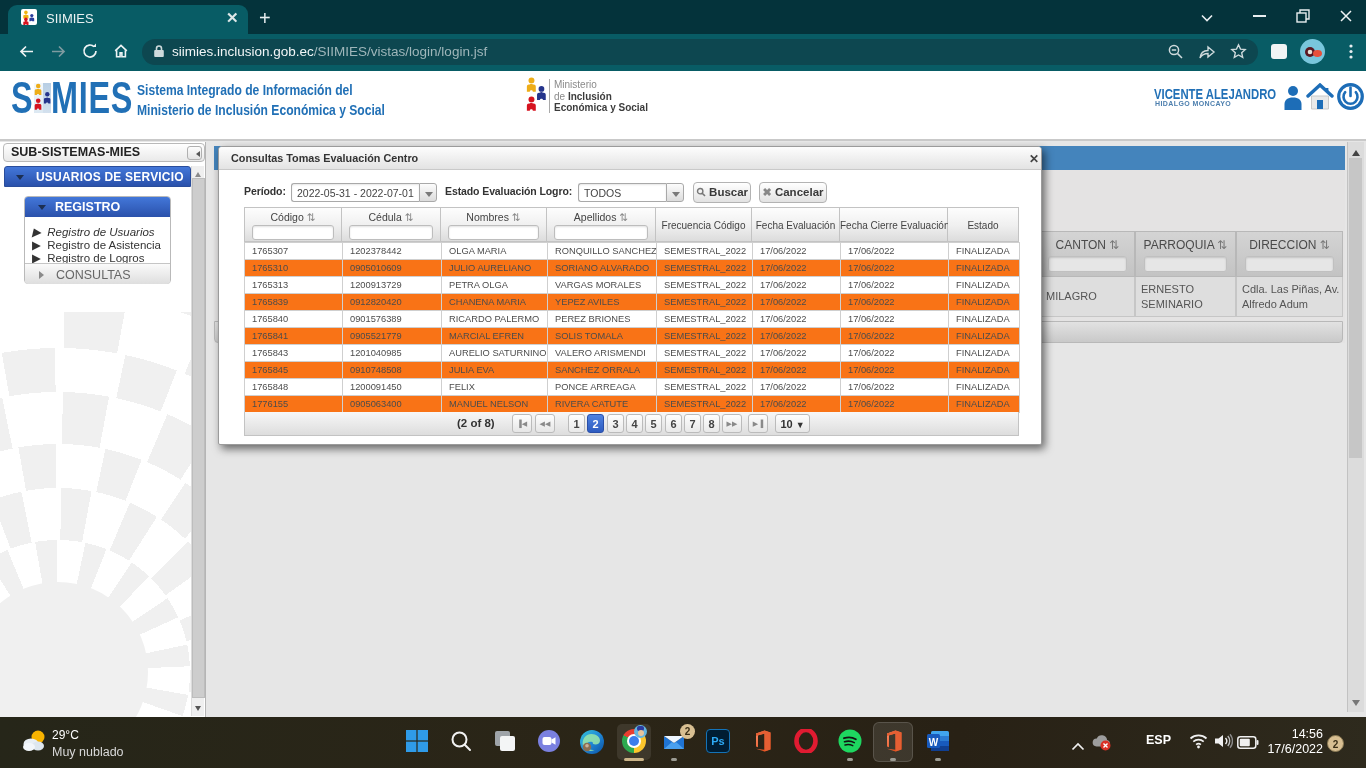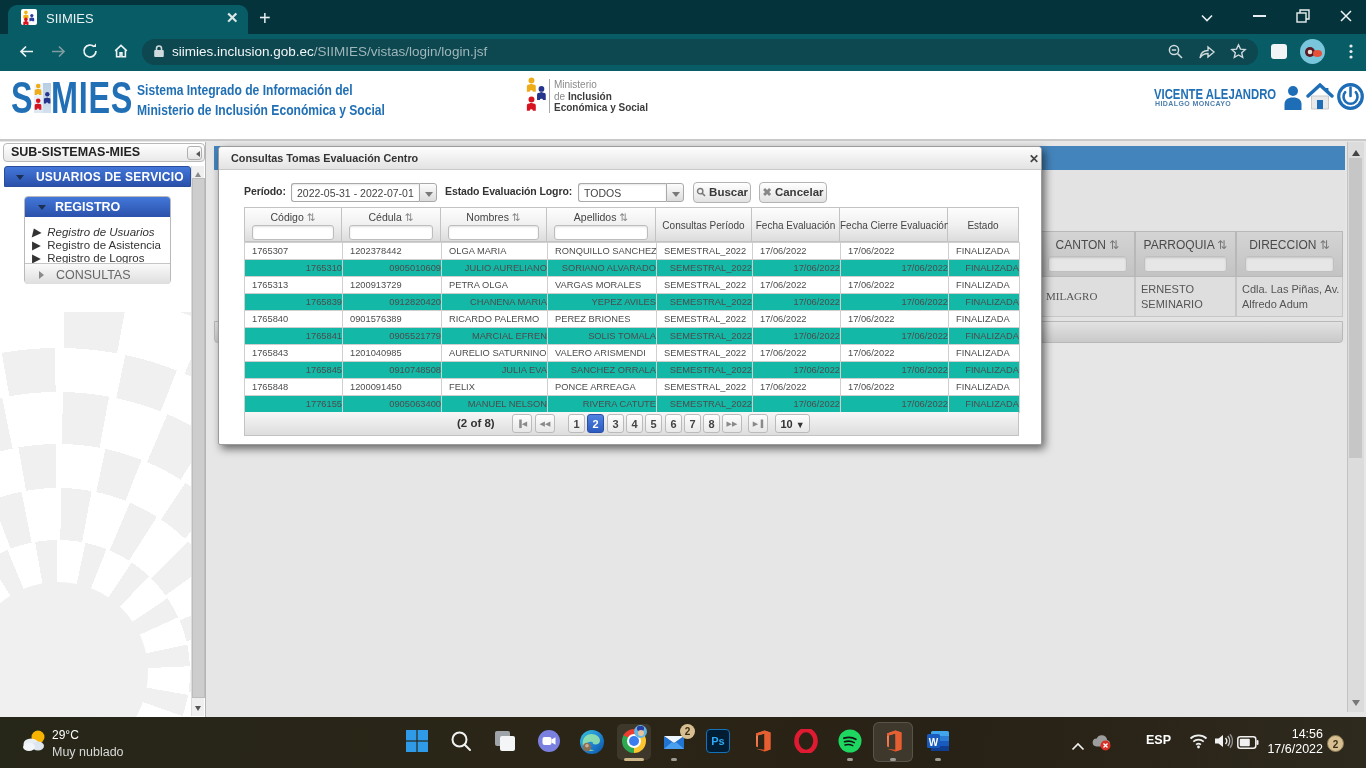--- a/index.html
+++ b/index.html
@@ -68,21 +68,21 @@
   .btn { top:35px; height:21px; background:linear-gradient(#ffffff,#e2e2e2); border:1px solid #b3b3b3; border-radius:4px; font-size:11.5px; font-weight:bold; color:#3a3a3a; text-align:center; line-height:19px; }
 
   
   #mtable { left:25px; top:60px; width:775px; }
   .th { background:linear-gradient(#fdfdfd 0%,#efefef 55%,#dcdcdc 100%); border:1px solid #c3c3c3; border-left:none; position:relative; height:35px; }
   .th:first-child { border-left:1px solid #c3c3c3; }
   .th .lbl { position:absolute; width:100%; text-align:center; top:3px; font-size:10.5px; color:#444; white-space:nowrap; }
   .th .lblc { position:absolute; width:100%; text-align:center; top:12px; font-size:10px; color:#444; white-space:nowrap; }
   .th .inp { position:absolute; left:7px; right:7px; top:17px; height:15px; background:#fff; border:1px solid #bdbdbd; border-radius:3px; box-shadow:inset 0 1px 2px rgba(0,0,0,.12); }
   .tr { height:17px;padding-left:8px; }
-  .tr.alt td { background:#14b8a6;text-align:right; }
+  .tr.alt td { background:#f97316; }
   #mtable table { border-collapse:collapse; width:775px; table-layout:fixed; }
   #mtable td { border:1px solid #cfcfcf; font-size:9.3px; color:#4c4c4c; padding:0 0 0 7px; height:16px; white-space:nowrap; overflow:hidden; }
   #paginator { left:25px; top:265px; width:775px; height:24px; background:linear-gradient(#f7f7f7,#dddddd); border:1px solid #c3c3c3; border-top:none; }
   .pbtn { top:2px; width:20px; height:19px; background:linear-gradient(#fefefe,#e6e6e6); border:1px solid #bbb; border-radius:3px; color:#8a8a8a; font-size:8px; text-align:center; line-height:18px; }
   .pnum { top:2px; width:17px; height:19px; background:linear-gradient(#fefefe,#e9e9e9); border:1px solid #bbb; border-radius:3px; color:#444; font-size:11px; font-weight:bold; text-align:center; line-height:18px; }
   .pactive { background:linear-gradient(#4f82e0,#2d5bc0); border:1px solid #2a4fa8; color:#fff; }
 
   
   #taskbar { left:0; top:717px; width:1366px; height:51px; background:linear-gradient(100deg,#262619 0%,#2b2517 45%,#282115 70%,#2e2a1d 100%); }
   .ticon { top:729px; width:24px; height:24px; }
@@ -227,21 +227,21 @@
       <div class="abs inp"></div>
     </div>
   <div class="abs bgth" style="left:1135px;width:101px;">
       <div class="abs lbl">PARROQUIA <span style="color:#777;">⇅</span></div>
       <div class="abs inp"></div>
     </div>
   <div class="abs bgth" style="left:1236px;width:107px;">
       <div class="abs lbl">DIRECCION <span style="color:#777;">⇅</span></div>
       <div class="abs inp"></div>
     </div>
-  <div class="abs bgtd" style="left:1040px;width:95px;font-family:Liberation Serif, serif;">
+  <div class="abs bgtd" style="left:1040px;width:95px;">
       <span>MILAGRO</span>
     </div>
   <div class="abs bgtd" style="left:1135px;width:101px;">
       <span>ERNESTO SEMINARIO</span>
     </div>
   <div class="abs bgtd" style="left:1236px;width:107px;">
       <span style="white-space:nowrap;">Cdla. Las Piñas, Av.<br>Alfredo Adum</span>
     </div>
   <div class="abs" id="bgfoot"></div>
   <div class="abs" id="cscroll">
@@ -303,21 +303,21 @@
           </div>
         <div class="th" style="width:106px;">
             <div class="lbl">Nombres <span style="color:#888;">⇅</span></div>
             <div class="inp"></div>
           </div>
         <div class="th" style="width:109px;">
             <div class="lbl">Apellidos <span style="color:#888;">⇅</span></div>
             <div class="inp"></div>
           </div>
         <div class="th" style="width:96px;">
-            <div class="lblc">Consultas Período</div>
+            <div class="lblc">Frecuencia Código</div>
           </div>
         <div class="th" style="width:88px;">
             <div class="lblc">Fecha Evaluación</div>
           </div>
         <div class="th" style="width:108px;">
             <div class="lblc">Fecha Cierre Evaluación</div>
           </div>
         <div class="th" style="width:71px;">
             <div class="lblc">Estado</div>
           </div>

